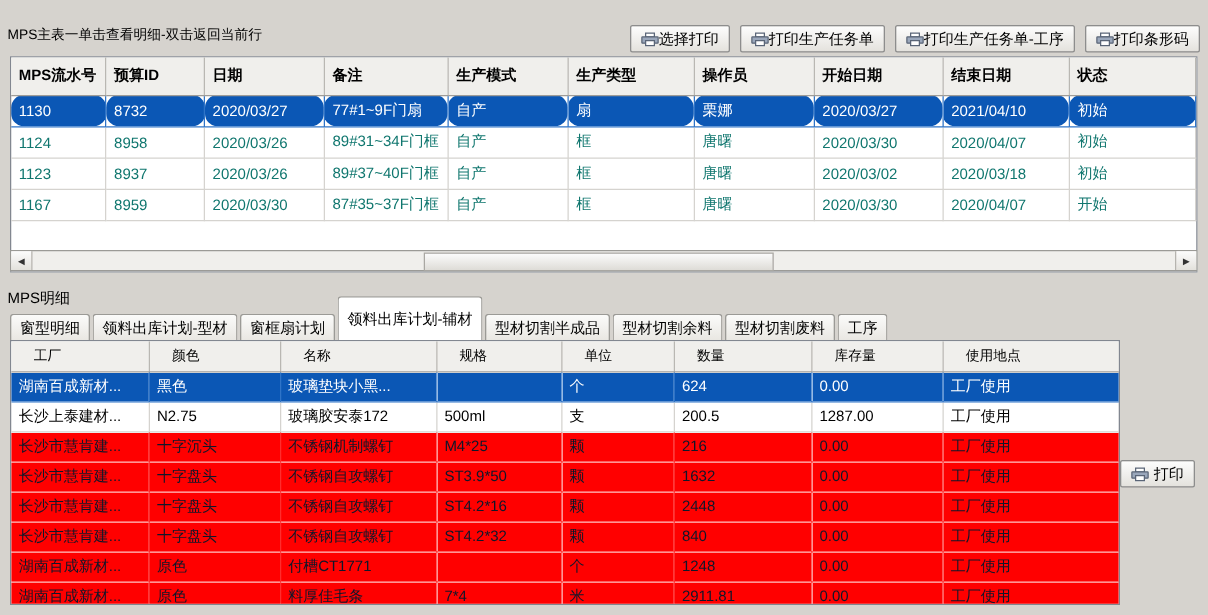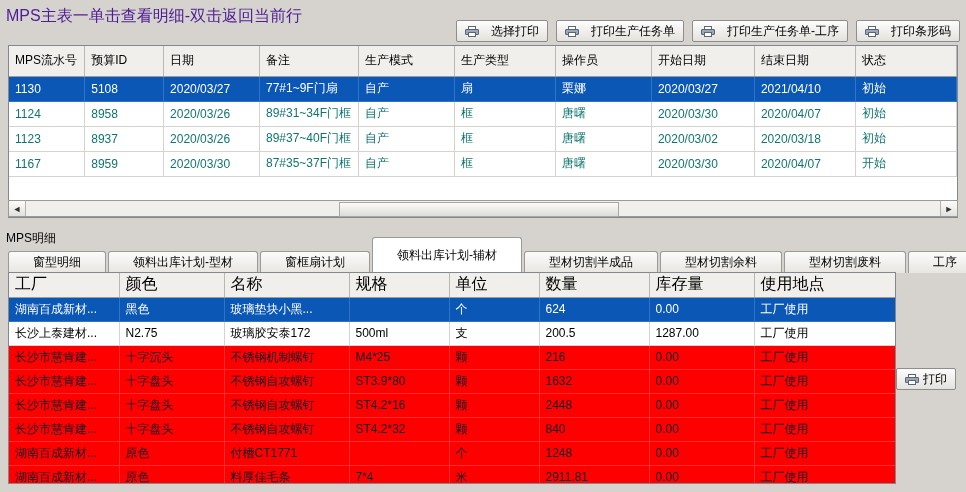--- a/index.html
+++ b/index.html
@@ -13,38 +13,38 @@
   }
   .app {
     position: relative;
     width: 966px; height: 492px;
     background: #d6d3ce;
   }
 
   
   .top-title {
     position: absolute;
-    left: 6px; top: 6px;
-    font-size: 16px;
-    color: #4c1d95;
+    left: 6px; top: 20px;
+    font-size: 11px;
+    color: #000000;
     white-space: nowrap;
   }
 
   
   .toolbar {
     position: absolute;
     right: 6px; top: 20px;
     display: flex;
     gap: 8px;
     align-items: center;
   }
   .tb-btn {
     display: flex;
     align-items: center;
-    gap: 12px;
+    gap: 0;
     height: 22px;
     padding: 0 8px;
     background: linear-gradient(#fdfdfd, #e4e2dd);
     border: 1px solid #8d8d8d;
     border-radius: 2px;
     font-size: 12px;
     color: #000;
     white-space: nowrap;
     cursor: pointer;
   }
@@ -83,21 +83,21 @@
   }
   table.grid {
     border-collapse: collapse;
     table-layout: fixed;
     width: 100%;
   }
   table.grid th {
     background: #f0efec;
     border-right: 1px solid #b9b7b2;
     border-bottom: 1px solid #9e9c98;
-    font-weight: normal;
+    font-weight: bold;
     font-size: 12px;
     color: #000;
     height: 30px;
     text-align: left;
     padding: 0 6px;
     vertical-align: middle;
     white-space: normal;
     line-height: 13px;
   }
   table.grid td {
@@ -109,20 +109,21 @@
     color: #0f766e;
     white-space: nowrap;
     overflow: hidden;
     vertical-align: middle;
   }
   table.grid tr.selected td {
     background: #0b57b5;
     color: #fff;
     border-right-color: #2f74c8;
     border-bottom-color: #2f74c8;
+    border-radius: 10px;
   }
 
   
   .hscroll {
     position: absolute;
     left: 8px; top: 200px;
     width: 950px; height: 17px;
     background: #f0efec;
     border: 1px solid #9b9a96;
     display: flex;
@@ -156,21 +157,21 @@
   .tabs {
     position: absolute;
     left: 8px; top: 249px;
     width: 950px;
     display: flex;
     align-items: flex-end;
     height: 24px;
   }
   .tab {
     height: 22px;
-    padding: 0 24px;
+    padding: 0 7px;
     margin-right: 2px;
     background: linear-gradient(#fbfbfa, #e8e6e1);
     border: 1px solid #9b9a96;
     border-bottom: none;
     border-radius: 3px 3px 0 0;
     display: flex;
     align-items: center;
     font-size: 12px;
     color: #000;
     white-space: nowrap;
@@ -193,25 +194,25 @@
   table.detail {
     border-collapse: collapse;
     table-layout: fixed;
     width: 100%;
   }
   table.detail th {
     background: #f0efec;
     border-right: 1px solid #b9b7b2;
     border-bottom: 1px solid #9e9c98;
     font-weight: normal;
-    font-size: 16px;
+    font-size: 11px;
     color: #000;
     height: 24px;
     text-align: left;
-    padding: 0 6px;
+    padding: 0 18px;
     white-space: nowrap;
   }
   table.detail td {
     border-right: 1px solid #d5d3cf;
     border-bottom: 1px solid #d5d3cf;
     height: 24px;
     padding: 0 6px;
     font-size: 12px;
     color: #000;
     white-space: nowrap;
@@ -311,21 +312,21 @@
           <th>生产类型</th>
           <th>操作员</th>
           <th>开始日期</th>
           <th>结束日期</th>
           <th>状态</th>
         </tr>
       </thead>
       <tbody>
         <tr class="selected">
           <td>1130</td>
-          <td>5108</td>
+          <td>8732</td>
           <td>2020/03/27</td>
           <td>77#1~9F门扇</td>
           <td>自产</td>
           <td>扇</td>
           <td>栗娜</td>
           <td>2020/03/27</td>
           <td>2021/04/10</td>
           <td>初始</td>
         </tr>
         <tr>
@@ -439,21 +440,21 @@
           <td>M4*25</td>
           <td>颗</td>
           <td>216</td>
           <td>0.00</td>
           <td>工厂使用</td>
         </tr>
         <tr class="alert">
           <td>长沙市慧肯建...</td>
           <td>十字盘头</td>
           <td>不锈钢自攻螺钉</td>
-          <td>ST3.9*80</td>
+          <td>ST3.9*50</td>
           <td>颗</td>
           <td>1632</td>
           <td>0.00</td>
           <td>工厂使用</td>
         </tr>
         <tr class="alert">
           <td>长沙市慧肯建...</td>
           <td>十字盘头</td>
           <td>不锈钢自攻螺钉</td>
           <td>ST4.2*16</td>

